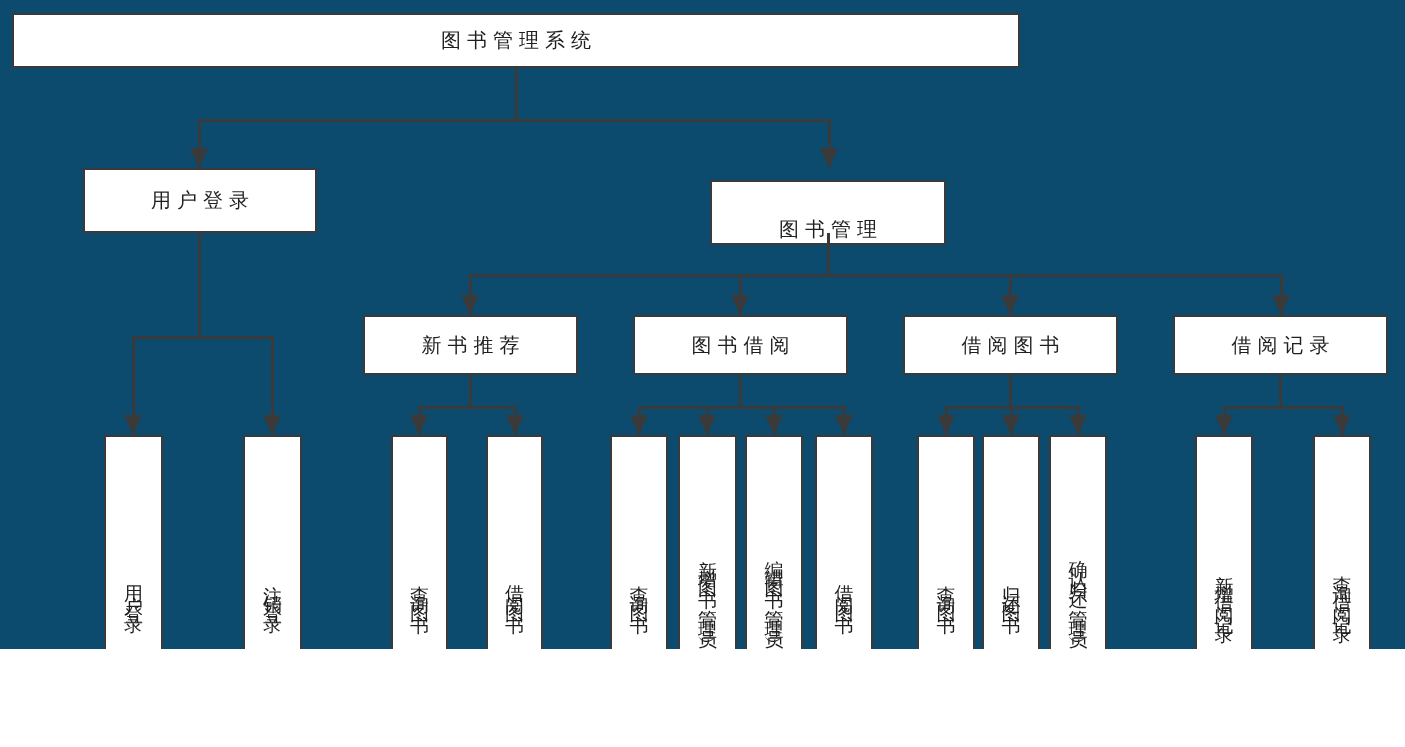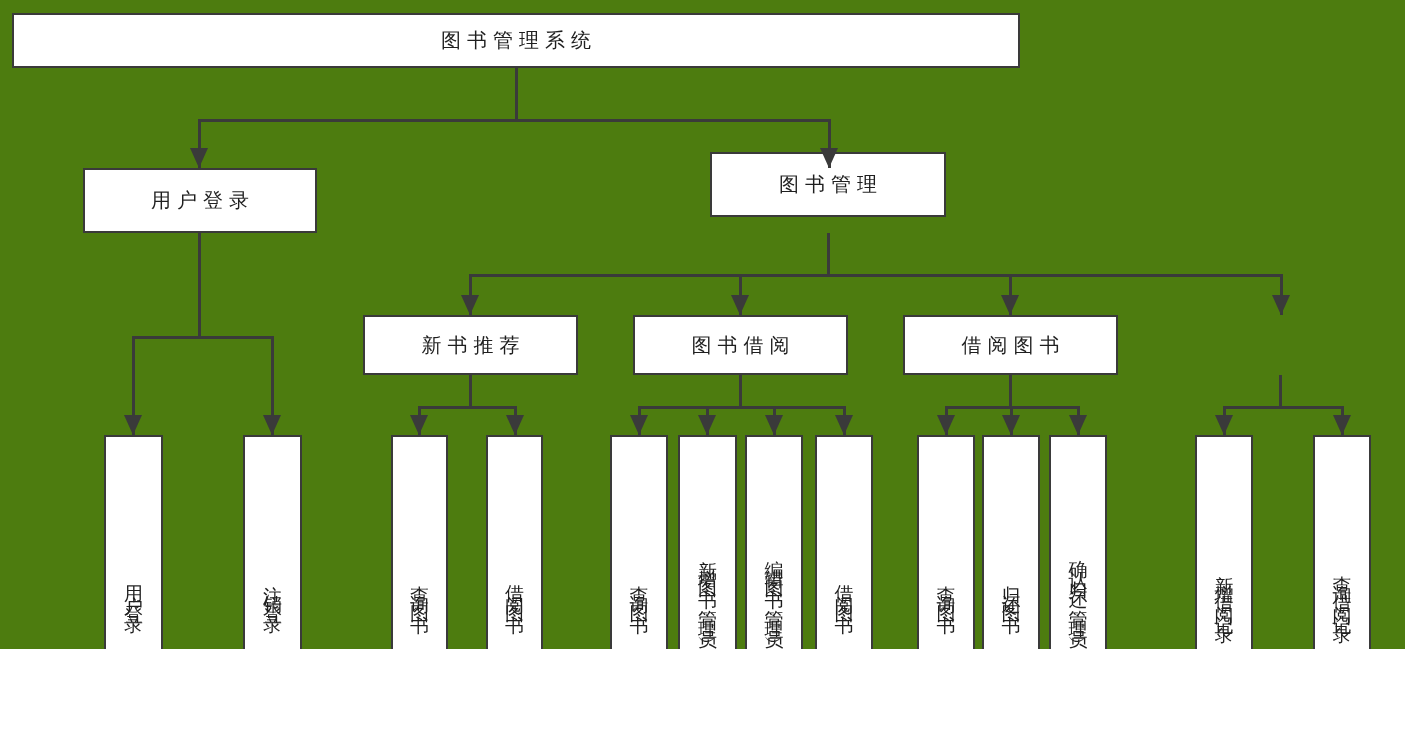--- a/index.html
+++ b/index.html
@@ -5,21 +5,21 @@
   :root{
     --line:#3a3a3a;
     --box-bg:#ffffff;
     --text:#1f1f1f;
     --wm:#c9c9c9;
   }
   html,body{margin:0;padding:0;background:#fff;}
   .canvas{
     position:relative;
     width:1405px;height:649px;
-    background:#4d7c0f;
+    background:#0c4a6e;
     font-family:"Liberation Sans", sans-serif;
     overflow:hidden;
   }
   .box{
     position:absolute;
     box-sizing:border-box;
     background:var(--box-bg);
     border:2.5px solid var(--line);
     display:flex;align-items:center;justify-content:center;
   }
@@ -60,32 +60,35 @@
 
 <div class="canvas">
 
   <div class="box" style="left:12px;top:13px;width:1008px;height:55px;">
     <span class="hlabel">图书管理系统</span>
   </div>
 
   <div class="box" style="left:83px;top:168px;width:234px;height:65px;">
     <span class="hlabel">用户登录</span>
   </div>
-  <div class="box" style="left:710px;top:152px;width:236px;height:65px;">
+  <div class="box" style="left:710px;top:180px;width:236px;height:65px;align-items:flex-end;">
     <span class="hlabel">图书管理</span>
   </div>
 
   <div class="box" style="left:363px;top:315px;width:215px;height:60px;">
     <span class="hlabel">新书推荐</span>
   </div>
   <div class="box" style="left:633px;top:315px;width:215px;height:60px;">
     <span class="hlabel">图书借阅</span>
   </div>
   <div class="box" style="left:903px;top:315px;width:215px;height:60px;">
     <span class="hlabel">借阅图书</span>
+  </div>
+  <div class="box" style="left:1173px;top:315px;width:215px;height:60px;">
+    <span class="hlabel">借阅记录</span>
   </div>
 
   <div class="box" style="left:104px;top:435px;width:59px;height:300px;">
     <span class="vlabel">用户登录</span>
   </div>
   <div class="box" style="left:243px;top:435px;width:59px;height:300px;">
     <span class="vlabel">注销登录</span>
   </div>
 
   <div class="box" style="left:391px;top:435px;width:57px;height:300px;">

